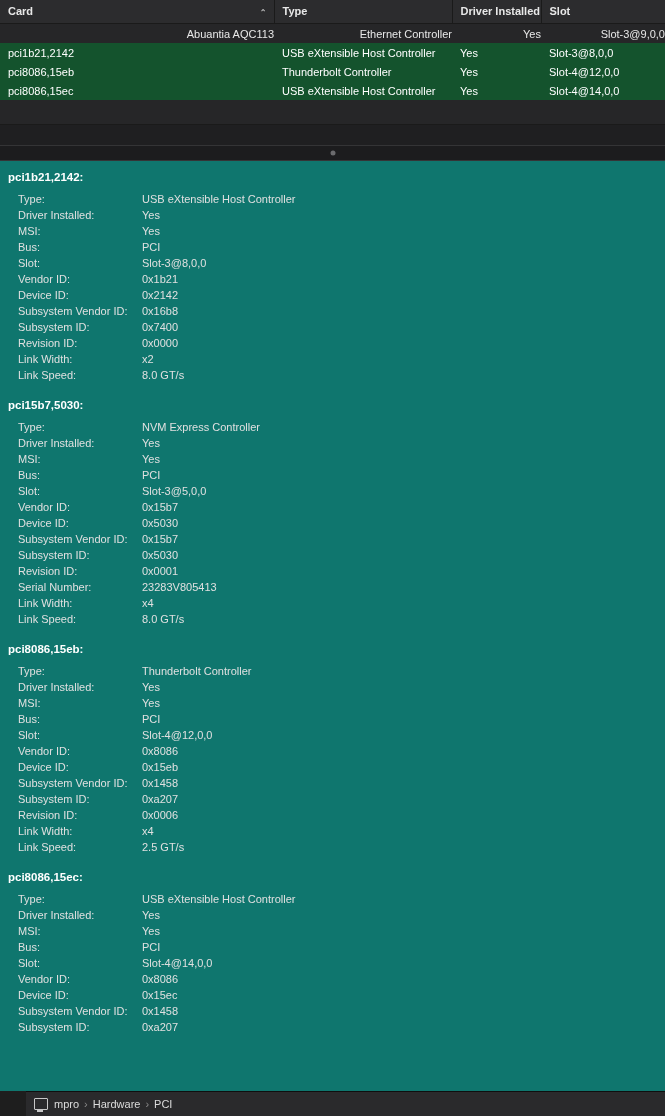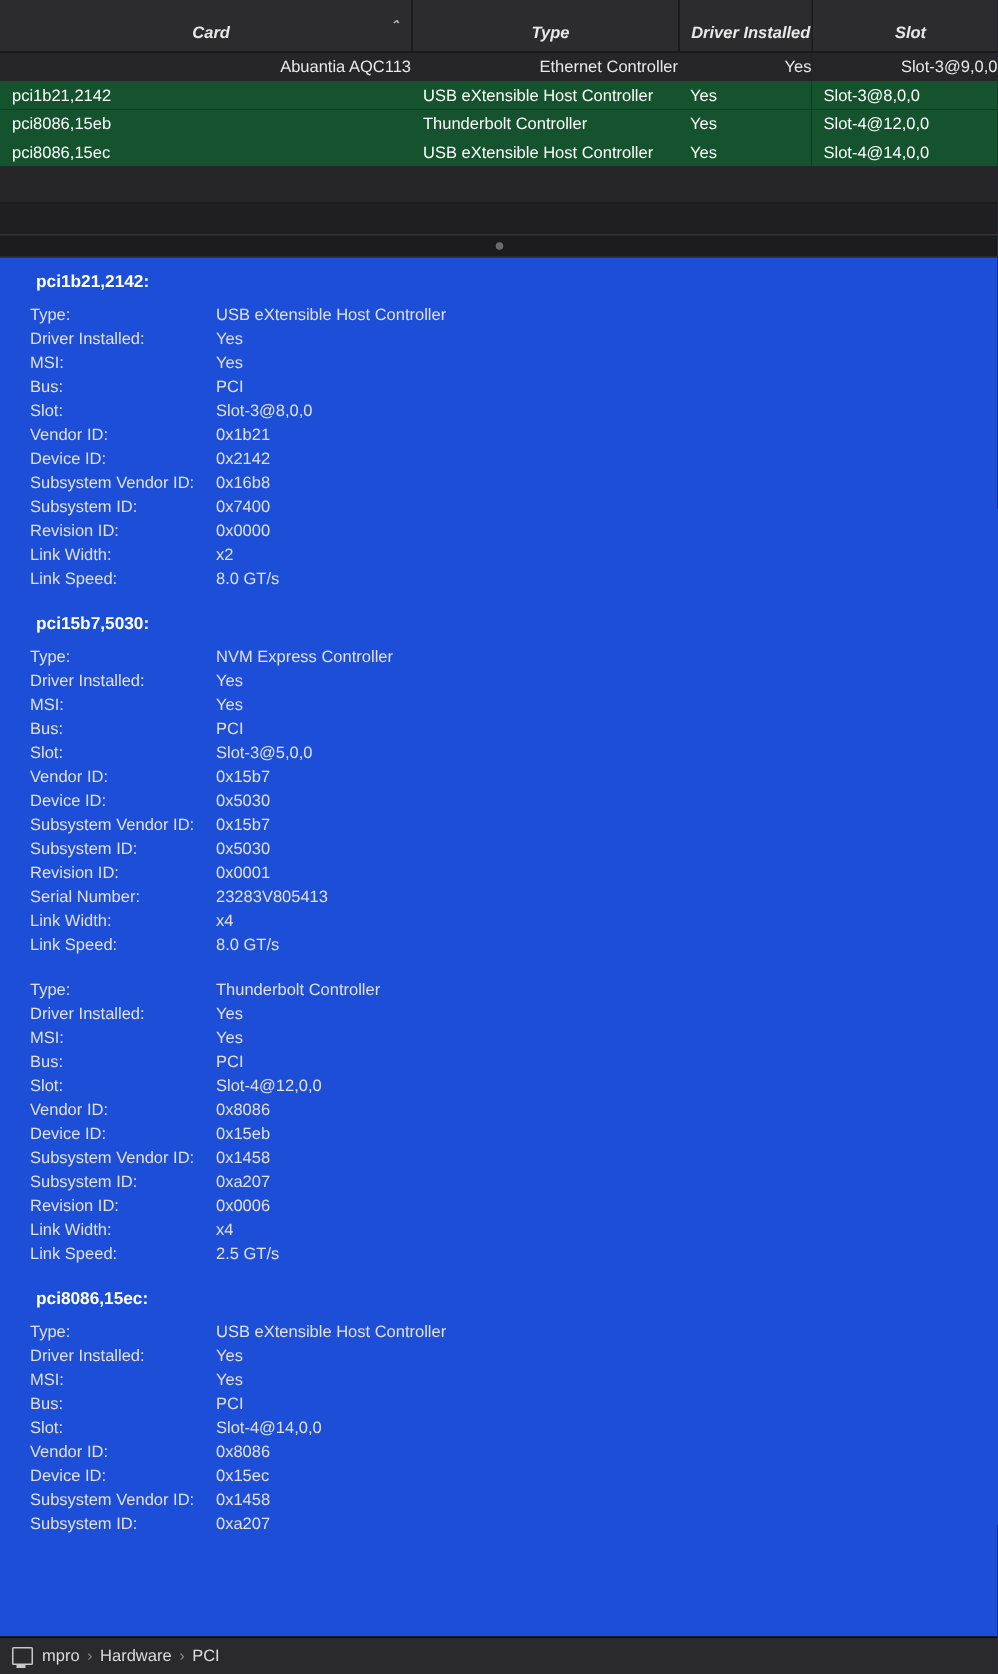--- a/index.html
+++ b/index.html
@@ -31,29 +31,28 @@
   table.pci {
     width: 665px;
     border-collapse: collapse;
     table-layout: fixed;
   }
   table.pci th {
     background: #2c2c2e;
     color: #e8e8e8;
     font-weight: bold;
     font-size: 11px;
-    text-align: center;
-    padding: 14px 0 4px 8px;
+    text-align: left;
+    padding: 3px 0 4px 8px;
     border-right: 1px solid #1a1a1a;
     border-bottom: 1px solid #1a1a1a;
     height: 16px;
     position: relative;
     white-space: nowrap;
     overflow: hidden;
-    font-style: italic;
   }
   table.pci th .sortcaret {
     position: absolute;
     right: 7px;
     top: 50%;
     transform: translateY(-50%);
     font-size: 8px;
     color: #b8b8b8;
   }
   table.pci td {
@@ -100,36 +99,36 @@
     transform: translate(-50%, -50%);
     width: 5px;
     height: 5px;
     border-radius: 50%;
     background: #6b6b6e;
   }
 
   
   .detail {
     flex: 1;
-    background: #1d4ed8;
-    padding: 10px 0 0 16px;
+    background: #0f766e;
+    padding: 10px 0 0 0;
     overflow: hidden;
   }
   .dev-block {
     margin-bottom: 14px;
   }
   .dev-title {
     font-size: 11.5px;
     font-weight: bold;
     color: #ffffff;
     padding: 0 0 10px 8px;
   }
   table.props {
     border-collapse: collapse;
-    margin-left: 4px;
+    margin-left: 18px;
   }
   table.props td {
     font-size: 11px;
     color: #e0e0e0;
     padding: 0 0 3px 0;
     vertical-align: top;
     line-height: 13px;
   }
   td.pkey { width: 124px; }
   td.pval { width: 320px; }
@@ -137,20 +136,21 @@
   
   .statusbar {
     height: 24px;
     background: #2a2a2c;
     border-top: 1px solid #0f0f0f;
     display: flex;
     align-items: center;
     padding: 0 8px;
     font-size: 11px;
     color: #dcdcdc;
+    margin-left: 26px;
   }
   .statusbar .crumb-icon {
     display: inline-block;
     width: 12px;
     height: 10px;
     border: 1px solid #c8c8c8;
     border-radius: 1px;
     margin-right: 6px;
     position: relative;
   }
@@ -346,20 +346,21 @@
             </tr>
         <tr>
               <td class="pkey">Link Speed:</td>
               <td class="pval">8.0 GT/s</td>
             </tr>
       </tbody>
         </table>
     </div>
 
     <div class="dev-block">
+      <div class="dev-title">pci8086,15eb:</div>
       <table class="props">
         <tbody>
             <tr>
               <td class="pkey">Type:</td>
               <td class="pval">Thunderbolt Controller</td>
             </tr>
         <tr>
               <td class="pkey">Driver Installed:</td>
               <td class="pval">Yes</td>
             </tr>

